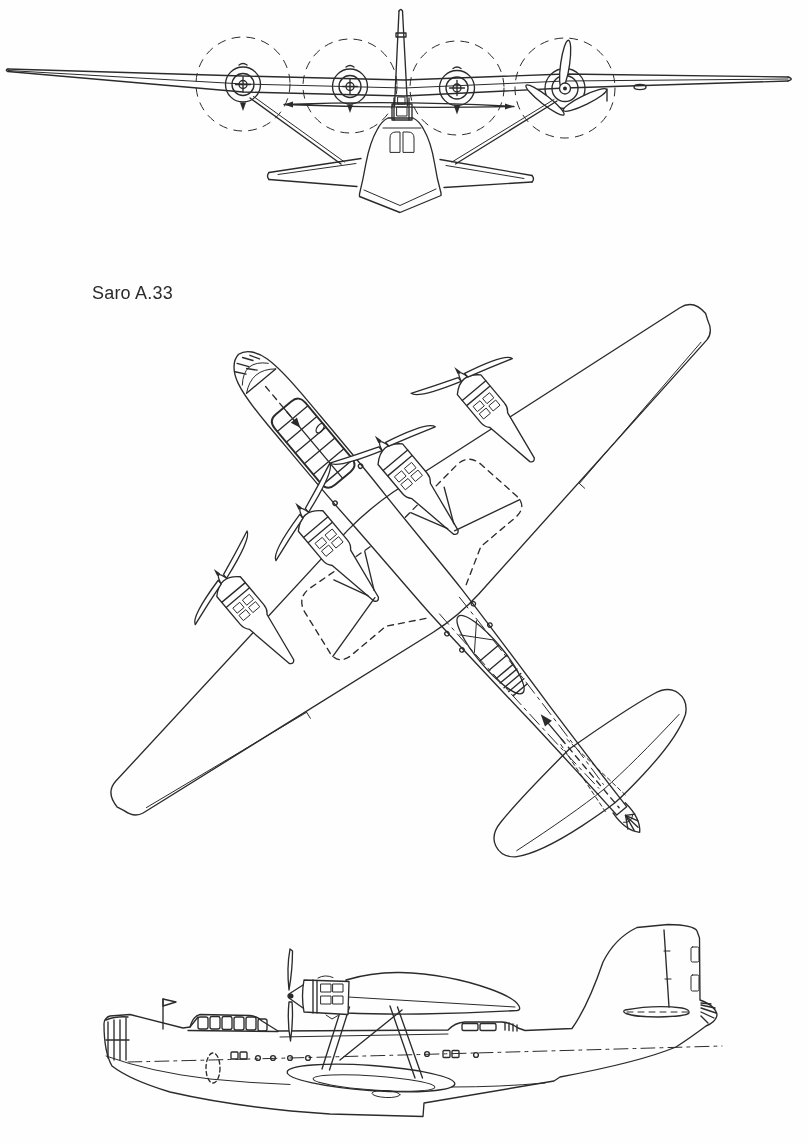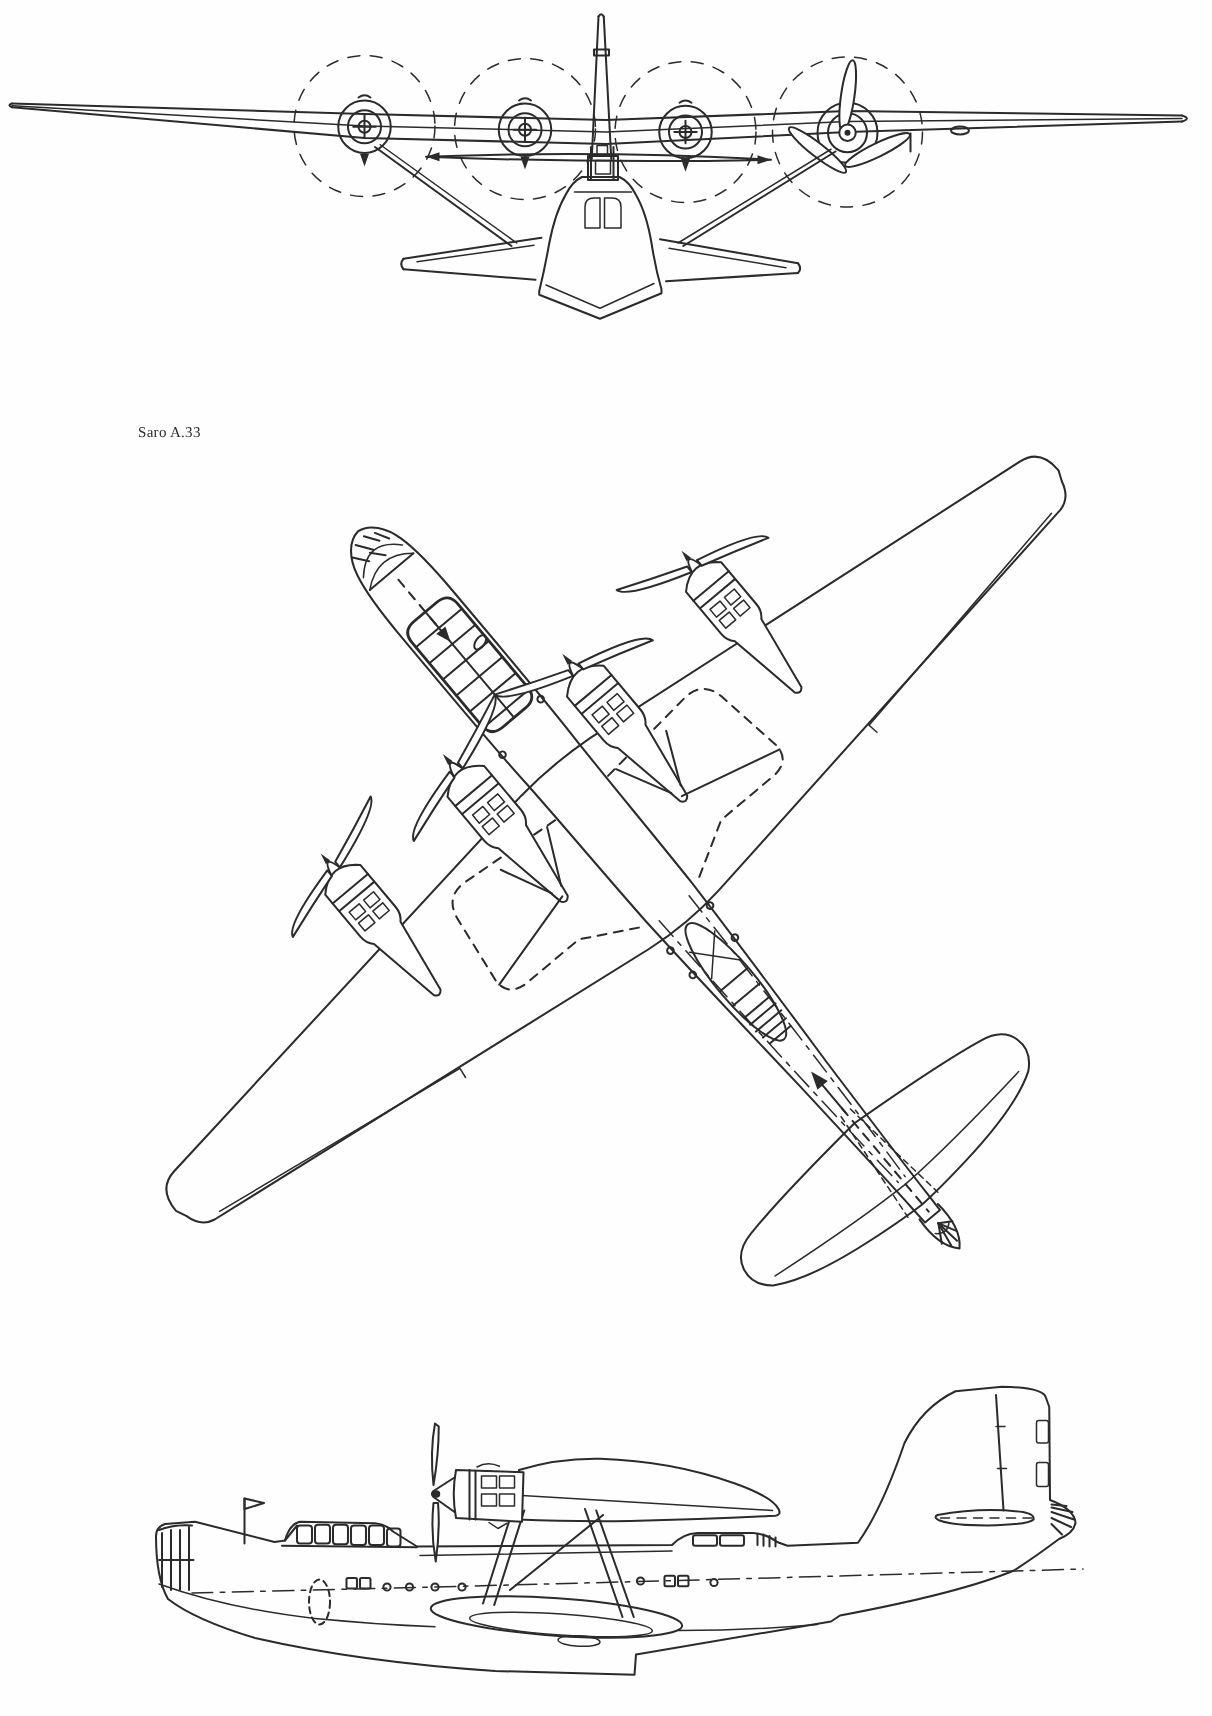--- a/index.html
+++ b/index.html
@@ -6,24 +6,23 @@
   .canvas{
     position:relative;
     width:808px;height:1144px;
     background:var(--bg,#ffffff);
     overflow:hidden;
     font-family:"Liberation Sans", sans-serif;
   }
   .drawing-label{
     position:absolute;
     left:92px;top:283px;
-    font-size:10px;
+    font-size:18px;
     letter-spacing:.2px;
     color:var(--ink,#222);
-    font-family:Liberation Serif, serif;
   }
   svg{display:block;color:var(--ink,#2b2b2b);}
   svg *{vector-effect:non-scaling-stroke;}
   .s path,.s line,.s polyline,.s circle,.s ellipse,.s rect{
     stroke:currentColor;fill:none;
     stroke-width:1.35;stroke-linecap:round;stroke-linejoin:round;
   }
   .bold{stroke-width:1.9 !important;}
   .thin{stroke-width:1 !important;}
   .dash{stroke-dasharray:8 7;}

